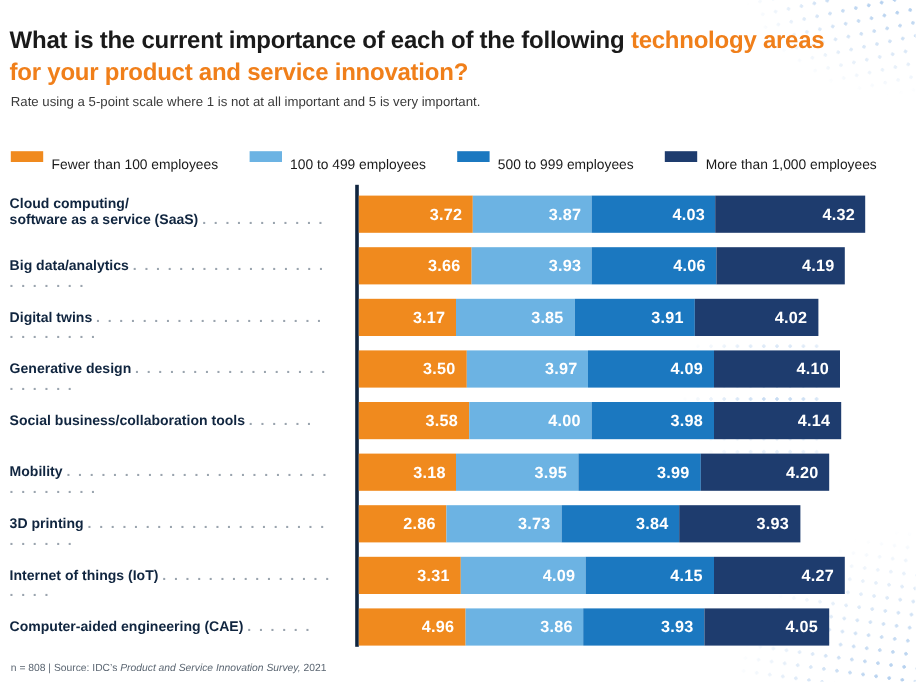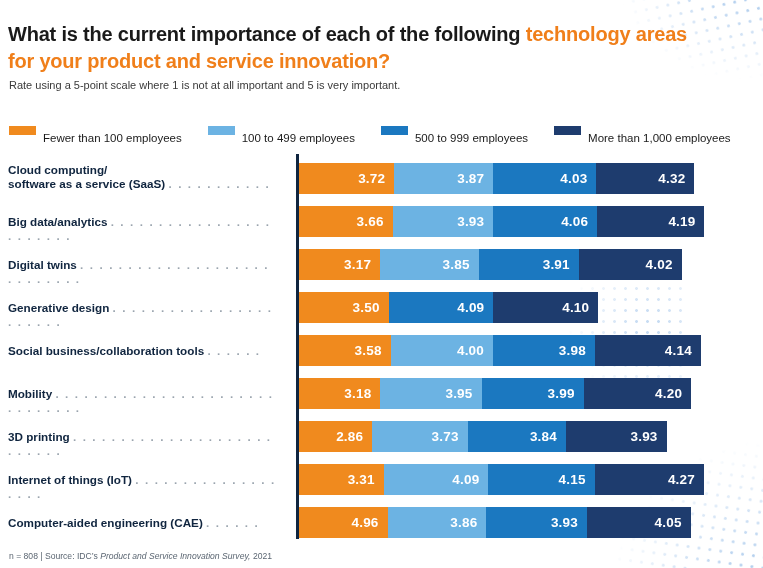--- a/index.html
+++ b/index.html
@@ -138,21 +138,21 @@
         <div class="bar">
           <div class="seg" title="Fewer than 100 employees" style="width: 95.232px; background: rgb(240, 138, 30);">
             <span>3.72</span>
           </div>
           <div class="seg" title="100 to 499 employees" style="width: 99.072px; background: rgb(108, 179, 227);">
             <span>3.87</span>
           </div>
           <div class="seg" title="500 to 999 employees" style="width: 103.168px; background: rgb(27, 120, 192);">
             <span>4.03</span>
           </div>
-          <div class="seg" title="More than 1,000 employees" style="width: 98px; background: rgb(30, 60, 110);">
+          <div class="seg" title="More than 1,000 employees" style="width: 125px; background: rgb(30, 60, 110);">
             <span>4.32</span>
           </div>
         </div>
       </div>
       <div class="row" style="top: 52px;">
         <div class="row-label" style="top: 13px;"><span>Big data/analytics </span><span class="leader">. . . . . . . . . . . . . . . . . . . . . . . .</span></div>
         <div class="bar">
           <div class="seg" title="Fewer than 100 employees" style="width: 93.696px; background: rgb(240, 138, 30);">
             <span>3.66</span>
           </div>
@@ -183,20 +183,23 @@
             <span>4.02</span>
           </div>
         </div>
       </div>
       <div class="row" style="top: 138px;">
         <div class="row-label" style="top: 13px;"><span>Generative design </span><span class="leader">. . . . . . . . . . . . . . . . . . . . . . .</span></div>
         <div class="bar">
           <div class="seg" title="Fewer than 100 employees" style="width: 89.6px; background: rgb(240, 138, 30);">
             <span>3.50</span>
           </div>
+          <div class="seg" title="100 to 499 employees" style="width: 101.632px; background: rgb(108, 179, 227);">
+            <span>3.97</span>
+          </div>
           <div class="seg" title="500 to 999 employees" style="width: 104.704px; background: rgb(27, 120, 192);">
             <span>4.09</span>
           </div>
           <div class="seg" title="More than 1,000 employees" style="width: 104.96px; background: rgb(30, 60, 110);">
             <span>4.10</span>
           </div>
         </div>
       </div>
       <div class="row" style="top: 181px;">
         <div class="row-label" style="top: 13px;"><span>Social business/collaboration tools </span><span class="leader">. . . . . .</span></div>

